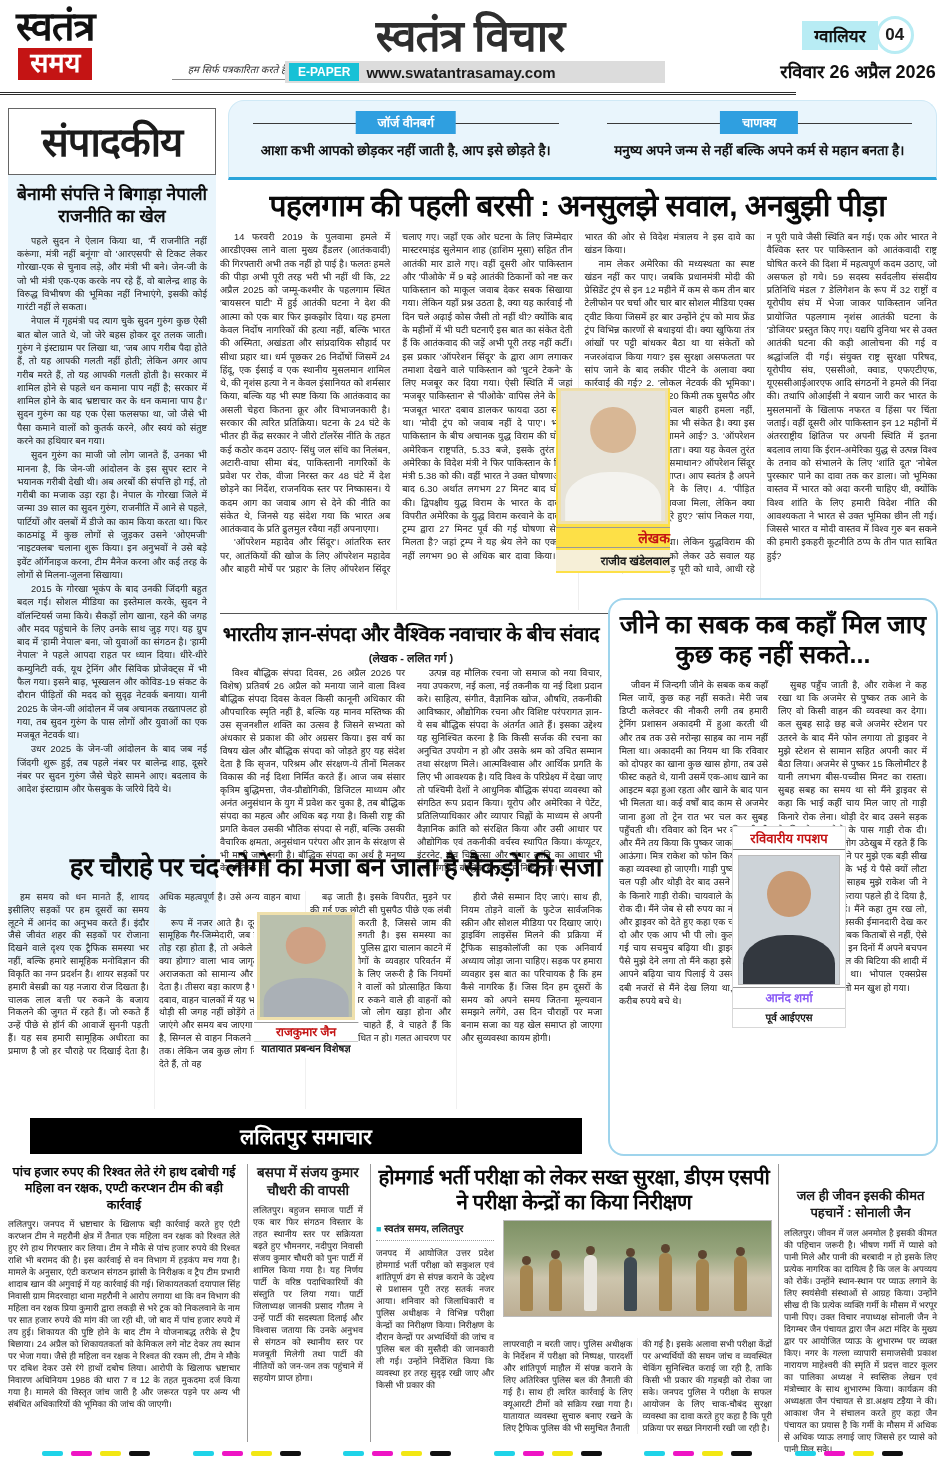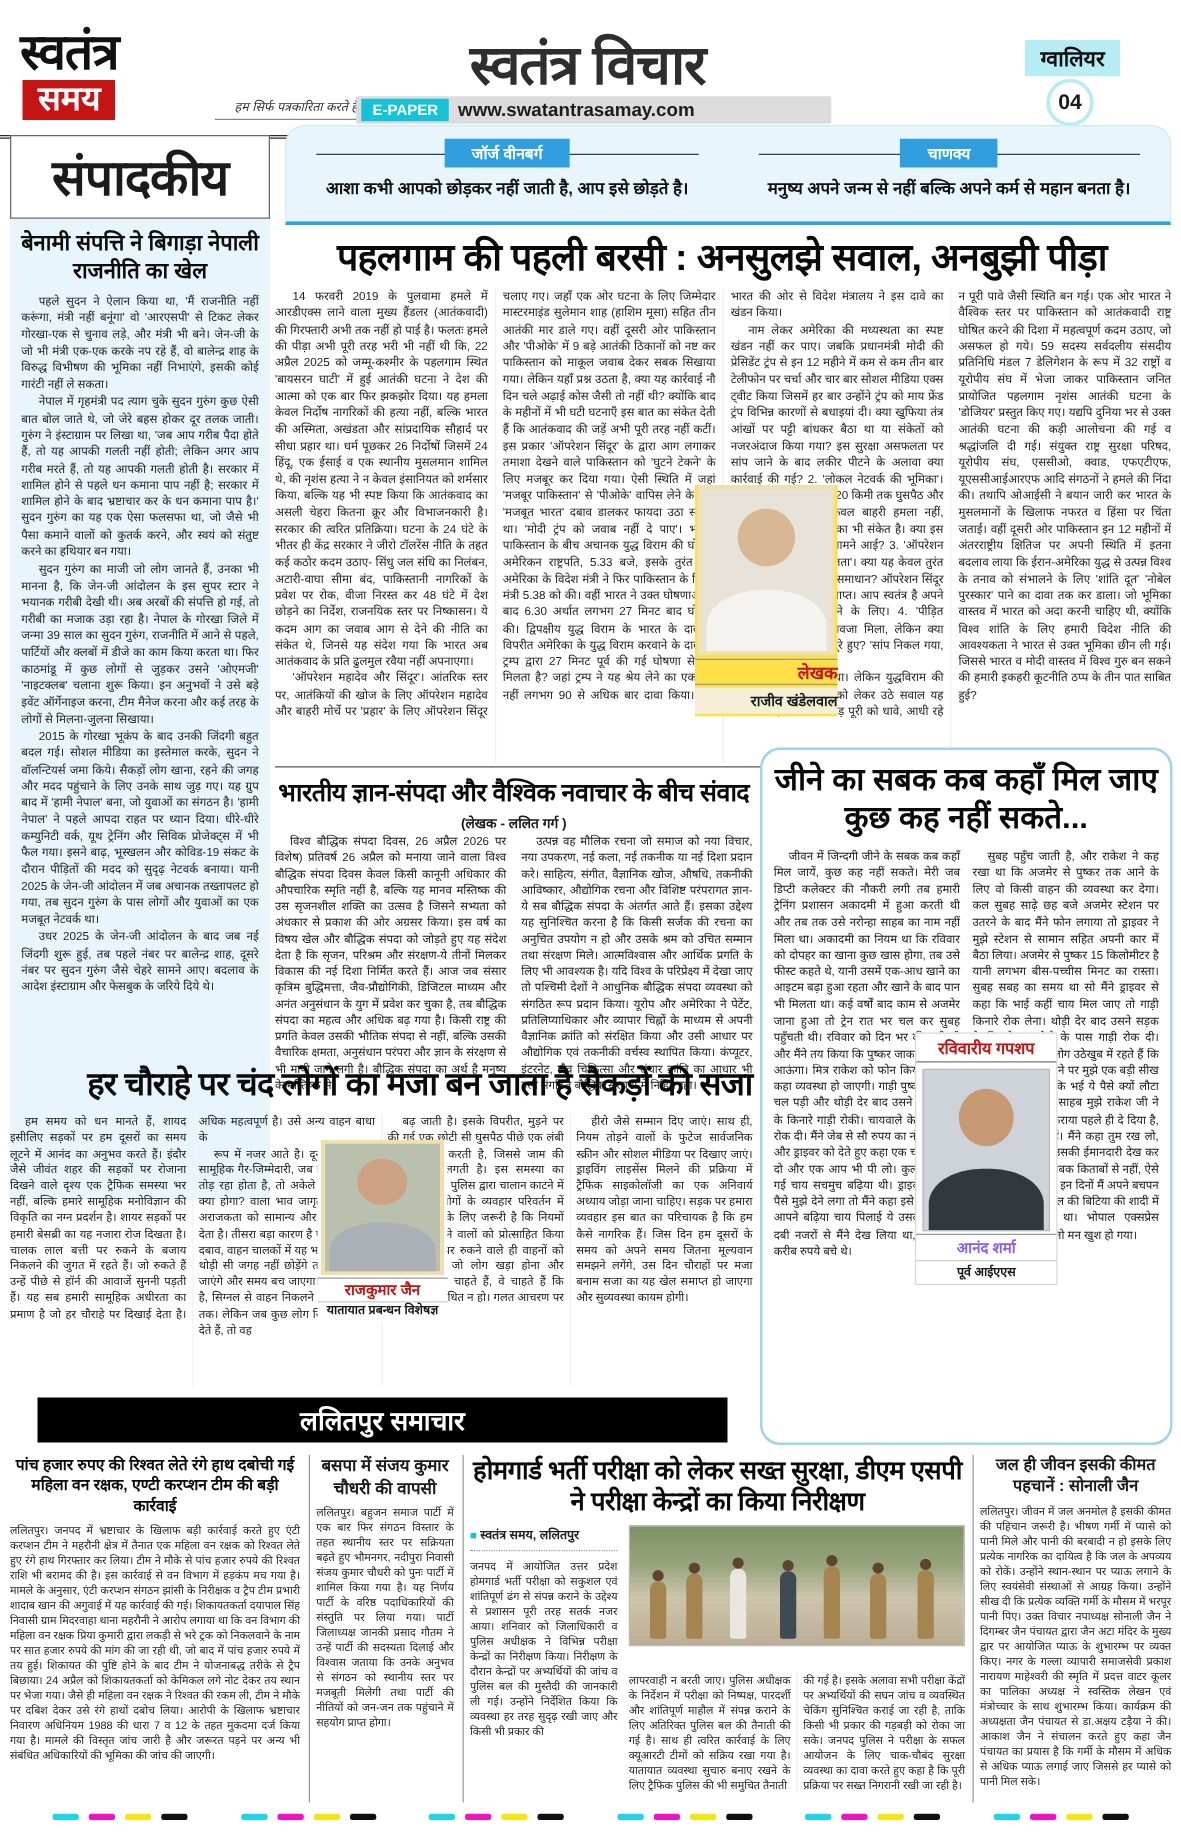--- a/index.html
+++ b/index.html
@@ -1,31 +1,31 @@
 <!DOCTYPE html>
 <html><head>
 <meta charset="utf-8">
 <style>
   html,body{margin:0;padding:0;background:#f2f2f2;}
   .page{position:relative;width:945px;height:1468px;background:#fff;margin:0 auto;
         font-family:"Liberation Sans","DejaVu Sans",sans-serif;color:#1b1b1b;overflow:hidden;}
 
   
-  .masthead{position:absolute;left:0;top:16px;width:754px;height:92px;border-bottom:3px double #2a2a2a;background:#fff;}
+  .masthead{position:absolute;left:0;top:0;width:754px;height:92px;border-bottom:3px double #2a2a2a;background:#fff;padding-left:42px;}
   .logo{position:absolute;left:16px;top:6px;text-align:center;}
   .logo-top{font-size:40px;font-weight:bold;letter-spacing:-1px;line-height:1;color:#111;}
   .logo-bottom{display:inline-block;background:#c41414;color:#fff;font-weight:bold;font-size:27px;line-height:1.1;padding:1px 12px;margin-top:2px;}
   .tagline{position:absolute;left:172px;top:62px;width:130px;font-size:10px;font-style:italic;color:#333;
            border-bottom:1px solid #888;text-align:center;padding-bottom:3px;}
   .center-title{position:absolute;left:290px;top:4px;width:360px;text-align:center;font-size:44px;font-weight:bold;color:#2e2e2e;letter-spacing:-1px;}
   .epaper-bar{position:absolute;left:285px;top:61px;width:380px;height:22px;background:#dcdcdc;display:flex;align-items:center;padding-left:4px;box-sizing:border-box;}
   .epaper-badge{background:#17c1d6;color:#fff;font-weight:bold;font-size:12px;padding:2px 9px;margin-right:7px;}
   .website{font-size:15px;font-weight:bold;color:#1c1c1c;text-decoration:none;}
   .edition-wrap{position:absolute;left:778px;top:16px;width:160px;text-align:center;}
-  .edition-row{display:flex;justify-content:center;align-items:center;gap:2px;flex-direction:column;}
+  .edition-row{display:flex;justify-content:center;align-items:center;gap:2px;}
   .edition-name{background:#b8ecf4;padding:3px 12px;font-weight:bold;font-size:17px;color:#111;}
   .page-circle{width:32px;height:32px;border-radius:50%;background:#fff;border:3px solid #b8ecf4;display:flex;align-items:center;justify-content:center;font-weight:bold;font-size:17px;margin-left:-4px;}
   .date-line{font-size:18px;font-weight:bold;margin-top:5px;color:#111;}
 
   
   .quotes{position:absolute;left:228px;top:100px;width:709px;height:80px;background:#e9f5fc;
           border:1px solid #cfe9f6;border-bottom:3px solid #2aa4da;border-radius:16px 16px 0 0;display:flex;box-sizing:border-box;}
   .quote{flex:1;position:relative;text-align:center;}
   .quote-line{position:absolute;top:22px;left:24px;right:24px;border-top:1.5px solid #3a3a3a;}
   .quote-chip{position:absolute;top:10px;left:50%;transform:translateX(-50%);background:#2f9fe0;color:#fff;
@@ -99,21 +99,21 @@
   .hg-right{flex:1;}
   .hg-photo{width:100%;height:97px;position:relative;overflow:hidden;border:1px solid #bbb;box-sizing:border-box;
             background:linear-gradient(180deg,#7e9165 0%,#98a67e 34%,#cdc5ad 60%,#bcae94 100%);}
   .fig{position:absolute;bottom:5px;width:13px;height:50px;border-radius:6px 6px 2px 2px;background:#a5854f;}
   .fig::before{content:"";position:absolute;top:-9px;left:2px;width:9px;height:9px;border-radius:50%;background:#5d4430;}
   .fig.white{background:#e9e6df;}
   .fig.dark{background:#3f4a52;}
   .hg-cols{column-count:2;column-gap:10px;column-rule:1px solid #eee;font-size:8.7px;text-align:justify;line-height:1.38;margin-top:21px;color:#222;}
   .hg-cols p{margin:0;}
   .water{position:absolute;left:784px;top:1164px;width:153px;}
-  .w-headline{font-size:13px;font-weight:bold;text-align:center;line-height:1.3;margin-bottom:5px;}
+  .w-headline{font-size:13px;font-weight:bold;text-align:center;line-height:1.3;margin-bottom:5px;margin-top:24px;}
 
   
   .portrait{position:relative;overflow:hidden;background:var(--bg,#dfe3e6);}
   .portrait::before{content:"";position:absolute;top:12%;left:50%;transform:translateX(-50%);width:44%;height:36%;
                     border-radius:50%;background:var(--skin,#d2ab88);z-index:1;}
   .portrait::after{content:"";position:absolute;bottom:-10%;left:50%;transform:translateX(-50%);width:92%;height:48%;
                    border-radius:46% 46% 0 0;background:var(--suit,#555);}
   .p-writer{--bg:#e7e3d8;--skin:#d8b795;--suit:#f4f3ef;}
   .p-gossip{--bg:#cdd3d8;--skin:#c89a74;--suit:#33383f;}
   .p-traffic{--bg:#b9c0ad;--skin:#cfa184;--suit:#aab0b6;}

